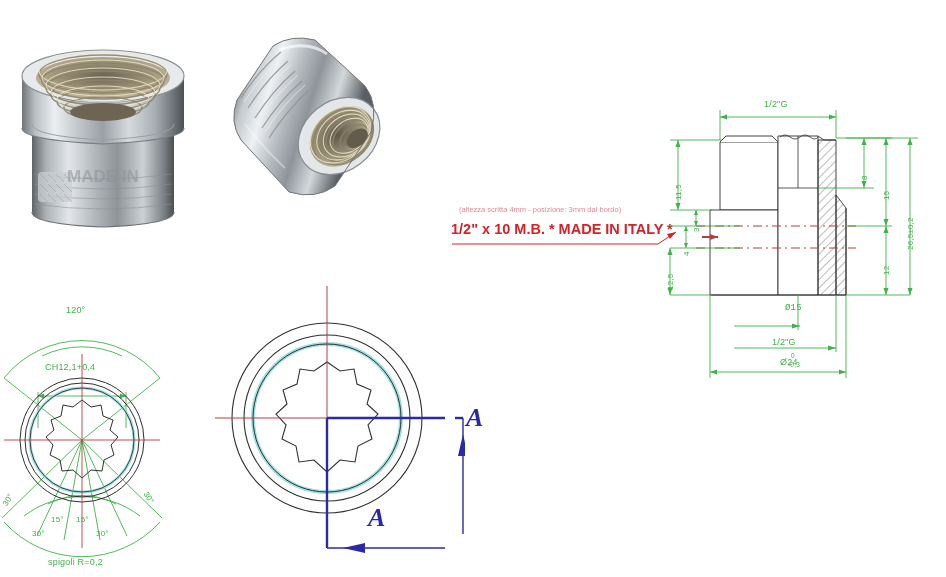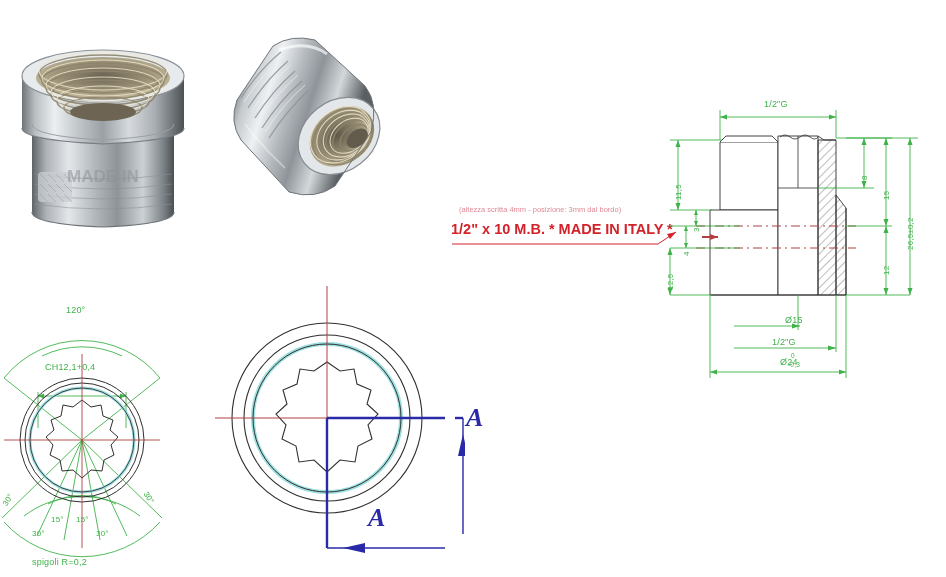--- a/index.html
+++ b/index.html
@@ -337,21 +337,21 @@
   <div class="dim small vert" style="left:693px;top:232px;transform:rotate(-90deg);">3</div>
   <div class="dim small vert" style="left:683px;top:256px;transform:rotate(-90deg);">4</div>
   <div class="dim small vert" style="left:667px;top:290px;transform:rotate(-90deg);">12,5</div>
 
   <div class="dim small vert" style="left:861px;top:180px;transform:rotate(-90deg);">8</div>
   <div class="dim small vert" style="left:883px;top:200px;transform:rotate(-90deg);">15</div>
   <div class="dim small vert" style="left:883px;top:275px;transform:rotate(-90deg);">12</div>
 
   <div class="dim small vert" style="left:907px;top:250px;transform:rotate(-90deg);">26,5±0,2</div>
 
-  <div class="dim" style="left:785px;top:316px;">Ø15</div>
+  <div class="dim" style="left:785px;top:304px;font-family:Liberation Mono, monospace;">Ø15</div>
   <div class="dim" style="left:772px;top:338px;">1/2"G</div>
 
   <div class="dim" style="left:780px;top:358px;">Ø24</div>
   <div class="dim" style="left:791px;top:353px;font-size:6.5px;">0</div>
   <div class="dim" style="left:788px;top:362px;font-size:6.5px;">-0,3</div>
 
   <svg class="abs" style="left:2px;top:300px;" width="180" height="277">
     <g transform="translate(80,140)">
 
       <g stroke="#3fb24a" stroke-width="0.9" fill="none">
@@ -398,21 +398,21 @@
   <div class="dim" style="left:66px;top:306px;">120°</div>
   <div class="dim" style="left:45px;top:363px;">CH12,1+0,4</div>
 
   <div class="dim small" style="left:2px;top:496px;transform:rotate(-58deg);">30°</div>
   <div class="dim small" style="left:51px;top:516px;">15°</div>
   <div class="dim small" style="left:76px;top:516px;">15°</div>
   <div class="dim small" style="left:32px;top:530px;">30°</div>
   <div class="dim small" style="left:96px;top:530px;">30°</div>
   <div class="dim small" style="left:142px;top:494px;transform:rotate(58deg);">30°</div>
 
-  <div class="dim" style="left:32px;top:558px;">spigoli  R=0,2</div>
+  <div class="dim" style="left:48px;top:558px;">spigoli  R=0,2</div>
 
   <svg class="abs" style="left:215px;top:280px;" width="250" height="297">
     <g transform="translate(112,138)">
 
       <circle cx="0" cy="0" r="95" fill="none" stroke="#303030" stroke-width="1.1"></circle>
       <circle cx="0" cy="0" r="83" fill="none" stroke="#303030" stroke-width="1.1"></circle>
       <circle cx="0" cy="0" r="74" fill="none" stroke="#9fe0e0" stroke-width="4"></circle>
       <circle cx="0" cy="0" r="74" fill="none" stroke="#303030" stroke-width="1"></circle>
 
       <path d="M0,-56 L13,-47 L27,-49 L30,-34 L44,-28 L40,-14 L51,-4 L41,7 L45,21 L31,28 L28,44 L13,42 L0,54

